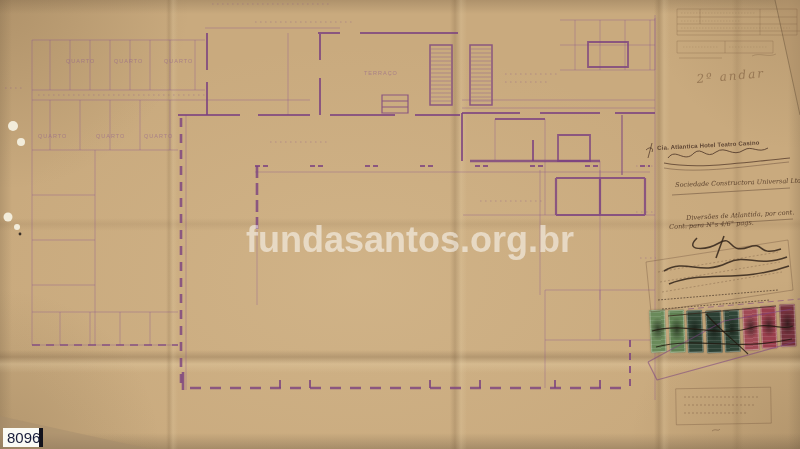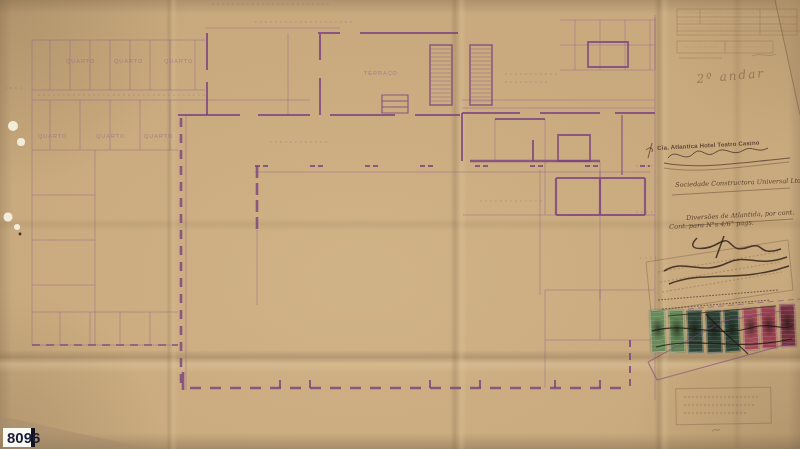--- a/index.html
+++ b/index.html
@@ -43,22 +43,22 @@
   .stamps-row{position:absolute;left:649px;top:310px;z-index:3;display:flex;gap:2.5px;
     transform:rotate(-2.5deg);transform-origin:left top;}
   .stamp{width:16px;height:43px;border-radius:1.5px;position:relative;
     box-shadow:inset 0 0 0 1.5px rgba(243,238,222,.32), 0 0 2px rgba(40,30,20,.25);
     background-image:
       radial-gradient(ellipse 62% 38% at 50% 45%, rgba(8,10,6,.55), transparent 72%),
       repeating-linear-gradient(0deg, rgba(255,255,255,.10) 0 1px, transparent 1px 4px);}
   .stamp:nth-child(2){margin-top:1px}.stamp:nth-child(3){margin-top:2px}
   .stamp:nth-child(4){margin-top:3px}.stamp:nth-child(5){margin-top:3px}
   .stamp:nth-child(6){margin-top:2px}.stamp:nth-child(7){margin-top:1px}
-  .archive-number{position:absolute;left:3px;top:428px;z-index:5;width:32px;height:19px;
-    background:#fafaf4;color:#181d3a;font-size:15px;line-height:19px;font-weight:bold;
+  .archive-number{position:absolute;left:3px;top:428px;z-index:5;width:40px;height:19px;
+    background:#fafaf4;color:#181d3a;font-size:15px;line-height:19px;font-weight:normal;
     padding-left:4px;box-sizing:border-box;border-right:4px solid #12121c;
     font-family:"Liberation Sans",sans-serif;}
 </style>
 </head>
 <body>
 
 <div class="scan">
   <div class="paper"></div>
 
   <svg class="plan-svg" width="800" height="449" viewBox="0 0 800 449">
@@ -139,20 +139,21 @@
     </g>
 
     <g stroke="rgba(110,78,55,.32)" stroke-width="0.8" fill="none">
       <path d="M677,9 H797 V35 H677 Z M677,17 H797 M677,24 H797 M700,9 V24 M760,9 V35 M677,31 H800"></path>
       <path d="M677,41 H773 V53 H677 Z M725,41 V53 M679,58 H722"></path>
       <path stroke-dasharray="1.5,1.5" stroke-opacity="0.6" d="M681,13 H756 M681,21 H740 M681,28 H790 M683,47 H718 M729,47 H768"></path>
       <path stroke="rgba(110,80,55,.35)" d="M752,56 C760,52 768,58 776,54"></path>
     </g>
   </svg>
 
+  <div class="watermark">fundasantos.org.br</div>
 
   <div class="note floor-note">2º andar</div>
   <div class="note company-stamp">Cia. Atlantica Hotel Teatro Casino</div>
   <div class="note hw hw1">Sociedade Constructora Universal Ltda</div>
   <div class="note hw hw2">Diversões de Atlantida, por cont.</div>
   <div class="note hw hw3">Cont. para N°s 4/6° pags.</div>
 
   <div class="stamps-row">
     <div class="stamp" style="background-color: rgb(106, 138, 90);"></div>
     <div class="stamp" style="background-color: rgb(95, 129, 82);"></div>

